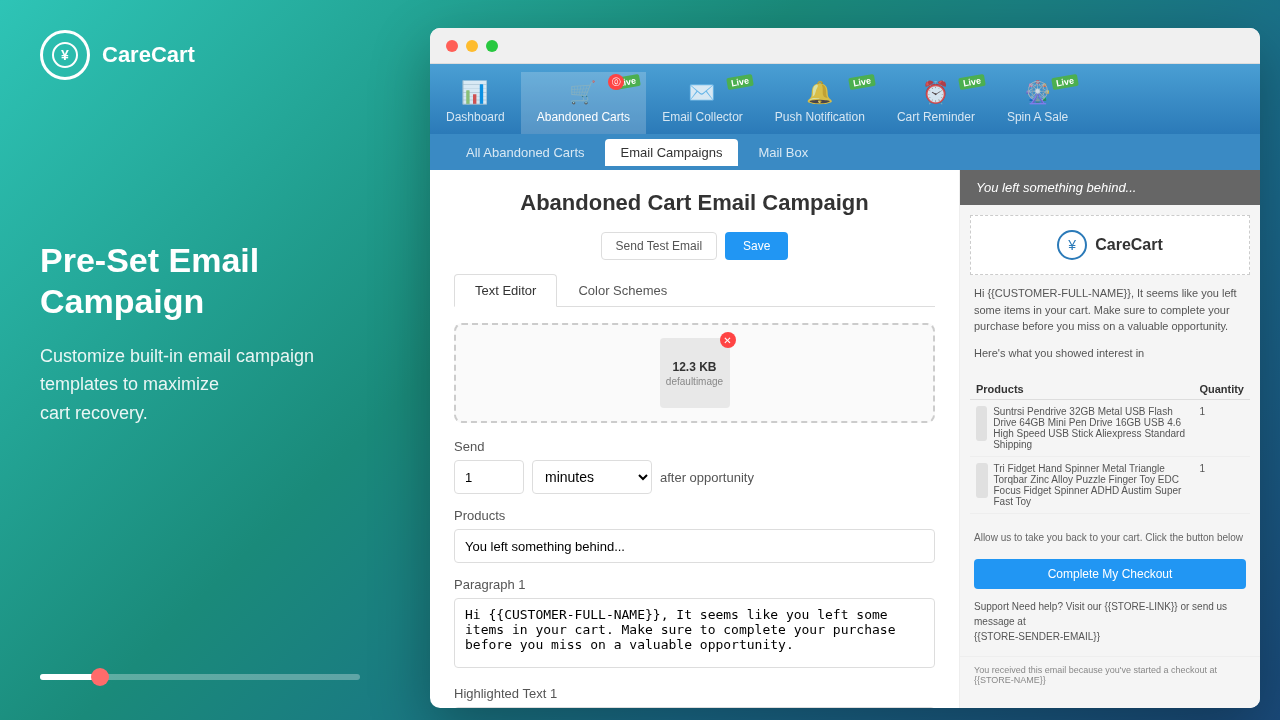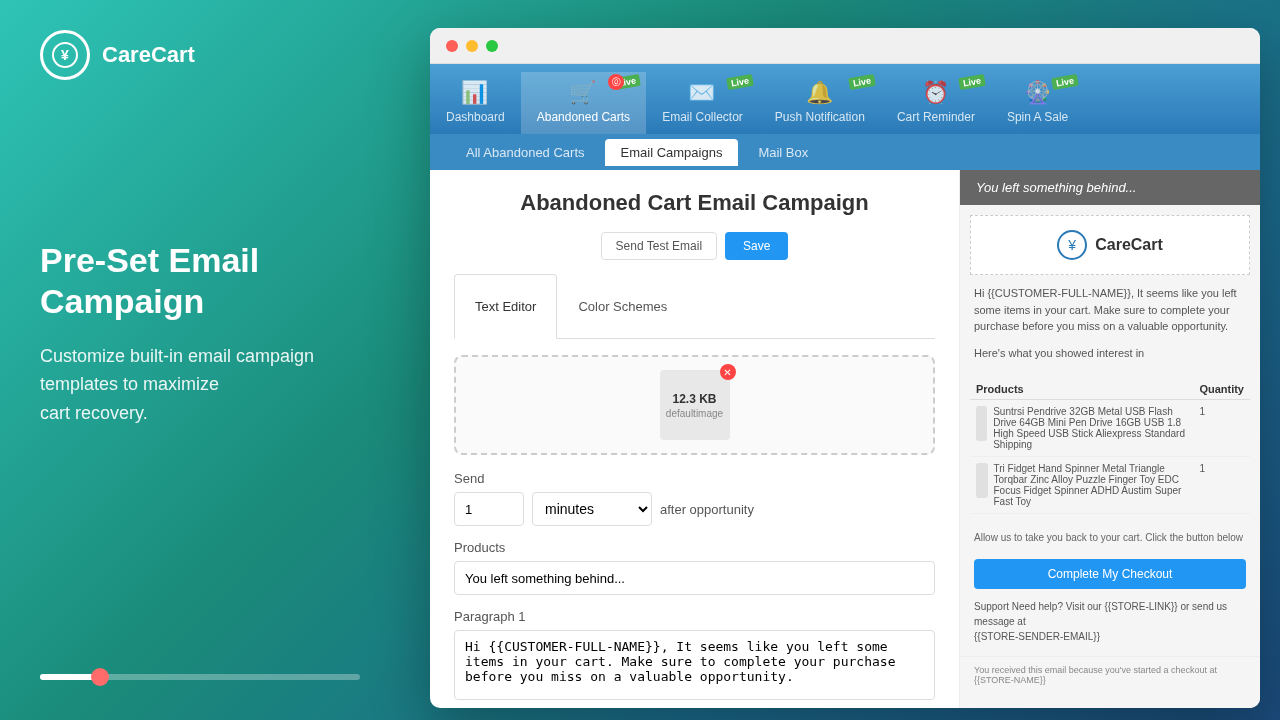--- a/index.html
+++ b/index.html
@@ -214,21 +214,21 @@
       margin-bottom: 16px;
     }
 
     .tab-bar {
       display: flex;
       border-bottom: 1px solid #ddd;
       margin-bottom: 16px;
     }
 
     .tab-item {
-      padding: 24px 20px;
+      padding: 8px 20px;
       font-size: 13px;
       cursor: pointer;
       color: #555;
       border: 1px solid transparent;
       margin-bottom: -1px;
     }
 
     .tab-item.active {
       border: 1px solid #ddd;
       border-bottom-color: white;
@@ -626,21 +626,21 @@
           <tr>
             <th>Products</th>
             <th>Quantity</th>
           </tr>
         </thead>
         <tbody>
           <tr>
             <td>
               <div style="display:flex; gap:6px; align-items:flex-start;">
                 <div class="product-thumb"></div>
-                <span>Suntrsi Pendrive 32GB Metal USB Flash Drive 64GB Mini Pen Drive 16GB USB 1.8 High Speed USB Stick Aliexpress Standard Shipping</span>
+                <span>Suntrsi Pendrive 32GB Metal USB Flash Drive 64GB Mini Pen Drive 16GB USB 4.6 High Speed USB Stick Aliexpress Standard Shipping</span>
               </div>
             </td>
             <td>1</td>
           </tr>
           <tr>
             <td>
               <div style="display:flex; gap:6px; align-items:flex-start;">
                 <div class="product-thumb"></div>
                 <span>Tri Fidget Hand Spinner Metal Triangle Torqbar Zinc Alloy Puzzle Finger Toy EDC Focus Fidget Spinner ADHD Austim Super Fast Toy</span>
               </div>

